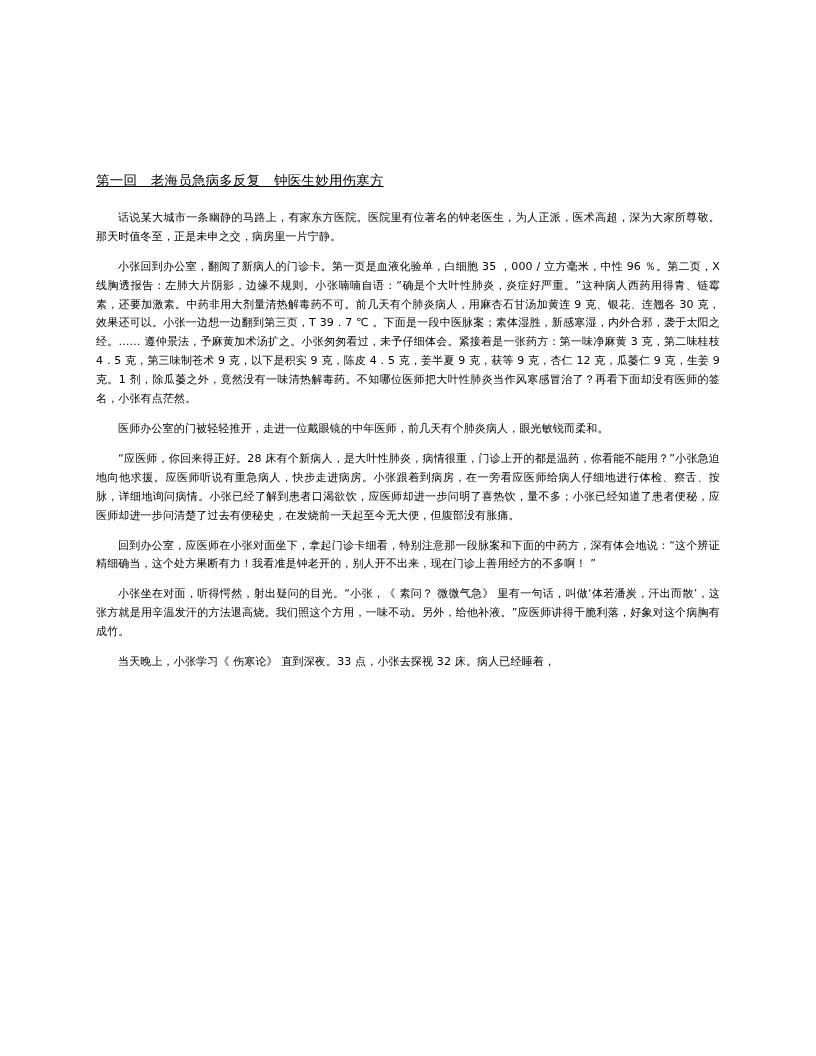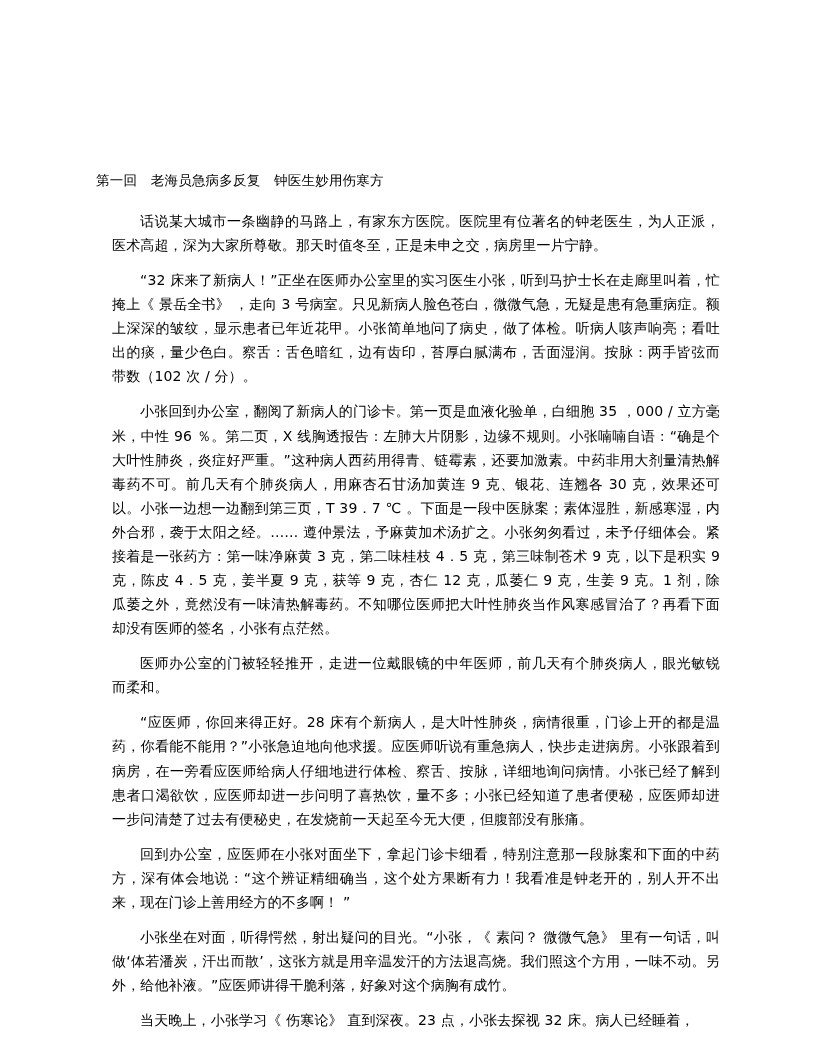--- a/index.html
+++ b/index.html
@@ -21,37 +21,37 @@
     padding: 170px 96px 60px 96px;
     background: #ffffff;
   }
   .doc-title {
     font-size: 13.5px;
     line-height: 1.55;
     letter-spacing: 0.2px;
     margin: 0 0 18px 0;
     text-align: justify;
     text-justify: inter-ideograph;
+    text-decoration: underline;
   }
   .para {
-    font-size: 14px;
+    font-size: 11px;
     line-height: 1.72;
     letter-spacing: 0.15px;
-    margin: 0 0 11px 16px;
+    margin: 0 0 11px 0;
     text-indent: 2em;
     text-align: justify;
     text-justify: inter-ideograph;
   }
 </style>
 </head>
 <body>
 
 <div class="page">
   <div class="doc-title">第一回　老海员急病多反复　钟医生妙用伤寒方</div>
   <p class="para">话说某大城市一条幽静的马路上，有家东方医院。医院里有位著名的钟老医生，为人正派，医术高超，深为大家所尊敬。那天时值冬至，正是未申之交，病房里一片宁静。</p>
-  <p class="para">“32 床来了新病人！”正坐在医师办公室里的实习医生小张，听到马护士长在走廊里叫着，忙掩上《 景岳全书》 ，走向 3 号病室。只见新病人脸色苍白，微微气急，无疑是患有急重病症。额上深深的皱纹，显示患者已年近花甲。小张简单地问了病史，做了体检。听病人咳声响亮；看吐出的痰，量少色白。察舌：舌色暗红，边有齿印，苔厚白腻满布，舌面湿润。按脉：两手皆弦而带数（102 次 / 分）。</p>
   <p class="para">小张回到办公室，翻阅了新病人的门诊卡。第一页是血液化验单，白细胞 35 ，000 / 立方毫米，中性 96 ％。第二页，X 线胸透报告：左肺大片阴影，边缘不规则。小张喃喃自语：“确是个大叶性肺炎，炎症好严重。”这种病人西药用得青、链霉素，还要加激素。中药非用大剂量清热解毒药不可。前几天有个肺炎病人，用麻杏石甘汤加黄连 9 克、银花、连翘各 30 克，效果还可以。小张一边想一边翻到第三页，T 39．7 ℃ 。下面是一段中医脉案；素体湿胜，新感寒湿，内外合邪，袭于太阳之经。…… 遵仲景法，予麻黄加术汤扩之。小张匆匆看过，未予仔细体会。紧接着是一张药方：第一味净麻黄 3 克，第二味桂枝 4．5 克，第三味制苍术 9 克，以下是积实 9 克，陈皮 4．5 克，姜半夏 9 克，获等 9 克，杏仁 12 克，瓜萎仁 9 克，生姜 9 克。1 剂，除瓜萎之外，竟然没有一味清热解毒药。不知哪位医师把大叶性肺炎当作风寒感冒治了？再看下面却没有医师的签名，小张有点茫然。</p>
   <p class="para">医师办公室的门被轻轻推开，走进一位戴眼镜的中年医师，前几天有个肺炎病人，眼光敏锐而柔和。</p>
   <p class="para">“应医师，你回来得正好。28 床有个新病人，是大叶性肺炎，病情很重，门诊上开的都是温药，你看能不能用？”小张急迫地向他求援。应医师听说有重急病人，快步走进病房。小张跟着到病房，在一旁看应医师给病人仔细地进行体检、察舌、按脉，详细地询问病情。小张已经了解到患者口渴欲饮，应医师却进一步问明了喜热饮，量不多；小张已经知道了患者便秘，应医师却进一步问清楚了过去有便秘史，在发烧前一天起至今无大便，但腹部没有胀痛。</p>
   <p class="para">回到办公室，应医师在小张对面坐下，拿起门诊卡细看，特别注意那一段脉案和下面的中药方，深有体会地说：“这个辨证精细确当，这个处方果断有力！我看准是钟老开的，别人开不出来，现在门诊上善用经方的不多啊！ ”</p>
   <p class="para">小张坐在对面，听得愕然，射出疑问的目光。“小张，《 素问？ 微微气急》 里有一句话，叫做‘体若潘炭，汗出而散’，这张方就是用辛温发汗的方法退高烧。我们照这个方用，一味不动。另外，给他补液。”应医师讲得干脆利落，好象对这个病胸有成竹。</p>
-  <p class="para">当天晚上，小张学习《 伤寒论》 直到深夜。23 点，小张去探视 32 床。病人已经睡着，</p>
+  <p class="para">当天晚上，小张学习《 伤寒论》 直到深夜。33 点，小张去探视 32 床。病人已经睡着，</p>
 </div>
 
 </body></html>

